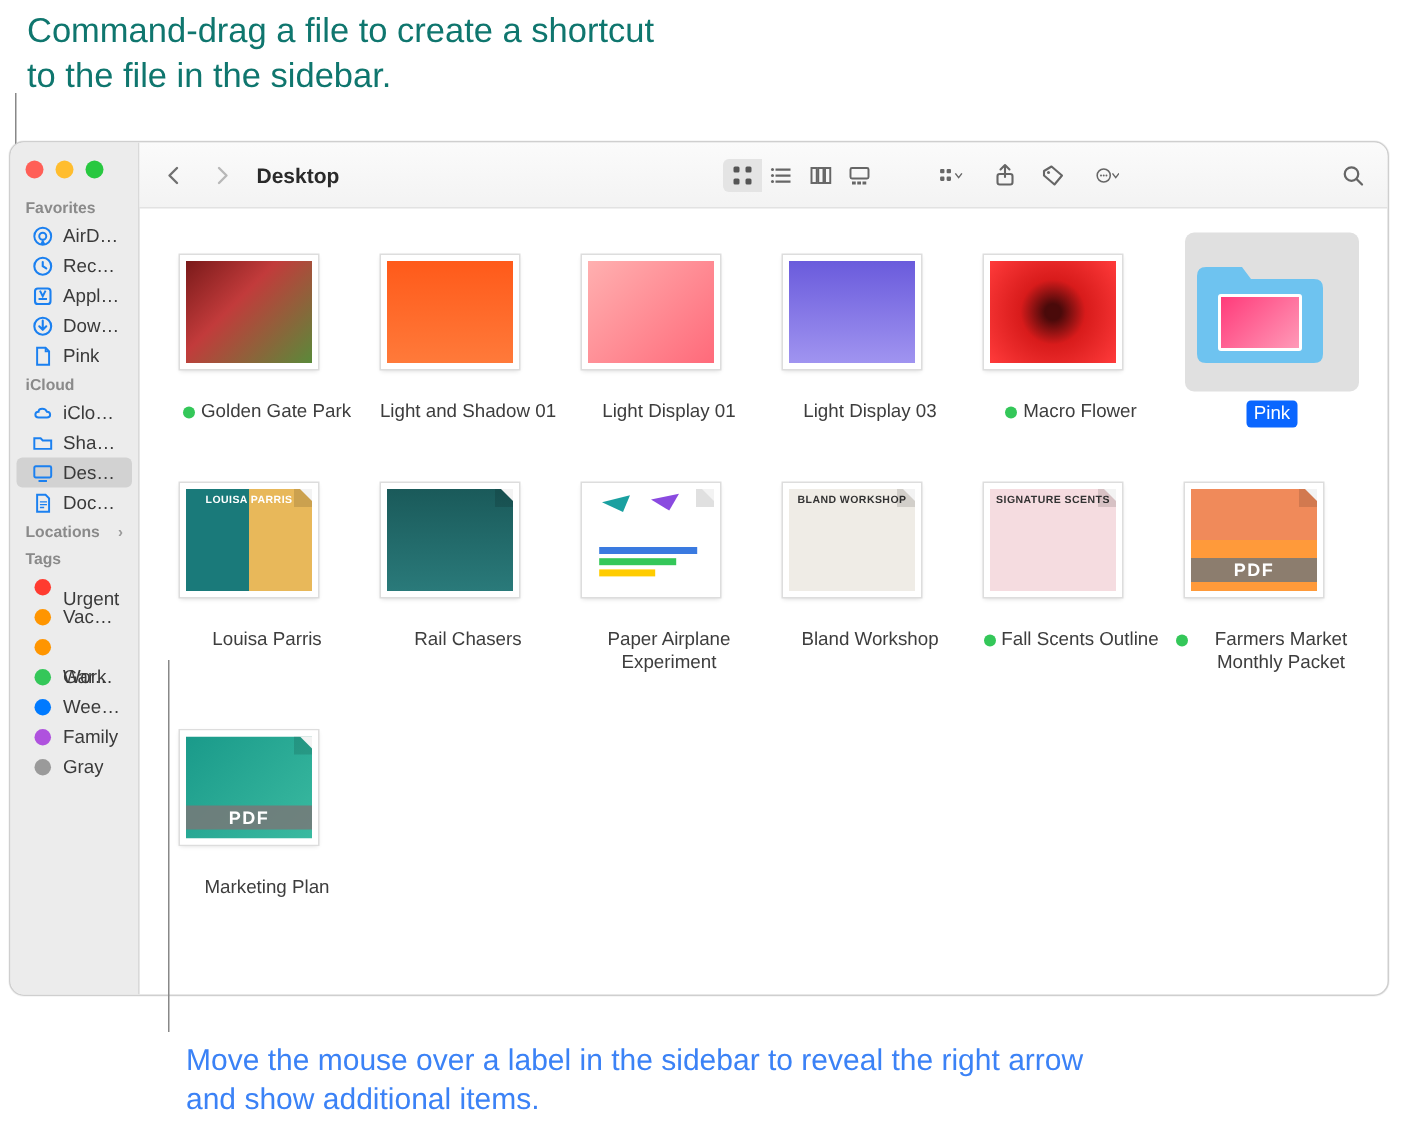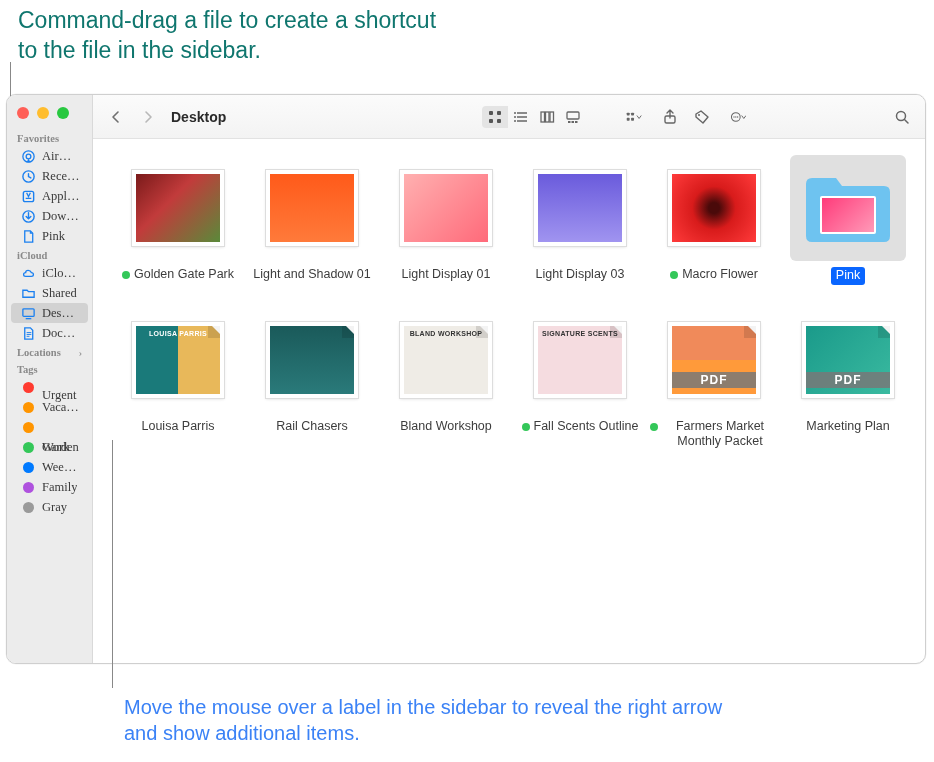--- a/index.html
+++ b/index.html
@@ -49,21 +49,20 @@
     box-shadow: 0 0 0 0.5px rgba(0,0,0,0.05);
     display: flex;
     flex-direction: row;
   }
   .sidebar {
     width: 124px;
     background: #ececec;
     border-right: 1px solid #d9d9d9;
     padding-top: 6px;
     overflow: hidden;
-    font-family: Liberation Serif, serif;
   }
   .traffic {
     display: flex; gap: 8px; padding: 6px 0 10px 10px;
   }
   .traffic span {
     width: 12px; height: 12px; border-radius: 50%;
     display: inline-block;
   }
   .t-close { background: #ff5f57; }
   .t-min { background: #ffbd2e; }
@@ -130,21 +129,21 @@
     grid-template-columns: repeat(6, 130px);
     gap: 22px 4px;
   }
   .item {
     display: flex; flex-direction: column; align-items: center;
     text-align: center;
     width: 130px;
   }
   .thumb-wrap {
     width: 116px; height: 106px;
-    display:flex;align-items:center;justify-content:center;
+    display:flex;align-items:center;justify-content:flex-start;
     border-radius: 6px;
     position: relative;
   }
   .item.sel .thumb-wrap { background: #e0e0e0; }
   .thumb {
     background: #fff;
     border: 4px solid #fff;
     box-shadow: 0 0 0 1px #ddd, 0 1px 3px rgba(0,0,0,0.15);
     width: 92px; height: 76px;
     display:flex;align-items:center;justify-content:center;
@@ -508,20 +507,38 @@
                 <div class="doc-fold"></div>
               </div>
             </div>
             <div class="cap">
               <span class="label">Rail Chasers</span>
             </div>
           </div>
           <div class="item">
             <div class="thumb-wrap">
               <div class="thumb">
+                <div class="ph" style="background: rgb(255, 255, 255); position: relative;"><svg width="100%" height="100%" viewBox="0 0 90 70">
+                    <rect width="90" height="70" fill="#fff"></rect>
+                    <rect x="8" y="40" width="70" height="5" fill="#3a7ae0"></rect>
+                    <rect x="8" y="48" width="55" height="5" fill="#34c759"></rect>
+                    <rect x="8" y="56" width="40" height="5" fill="#ffcc00"></rect>
+                    <path d="M10 8 L30 3 L25 15 Z" fill="#1aa0a0"></path>
+                    <path d="M45 6 L65 2 L58 14 Z" fill="#8a4ae0"></path>
+                  </svg></div>
+                <div class="doc-fold"></div>
+              </div>
+            </div>
+            <div class="cap">
+              <span class="label">Paper Airplane Experiment</span>
+            </div>
+          </div>
+          <div class="item">
+            <div class="thumb-wrap">
+              <div class="thumb">
                 <div class="ph" style="background: rgb(239, 236, 230); position: relative;">
                   <div style="position: absolute; top: 4px; left: 4px; right: 4px; font-size: 7px; font-weight: 800; color: rgb(51, 51, 51); line-height: 1.1; letter-spacing: 0.3px;">BLAND WORKSHOP</div>
                 </div>
                 <div class="doc-fold"></div>
               </div>
             </div>
             <div class="cap">
               <span class="label">Bland Workshop</span>
             </div>
           </div>

